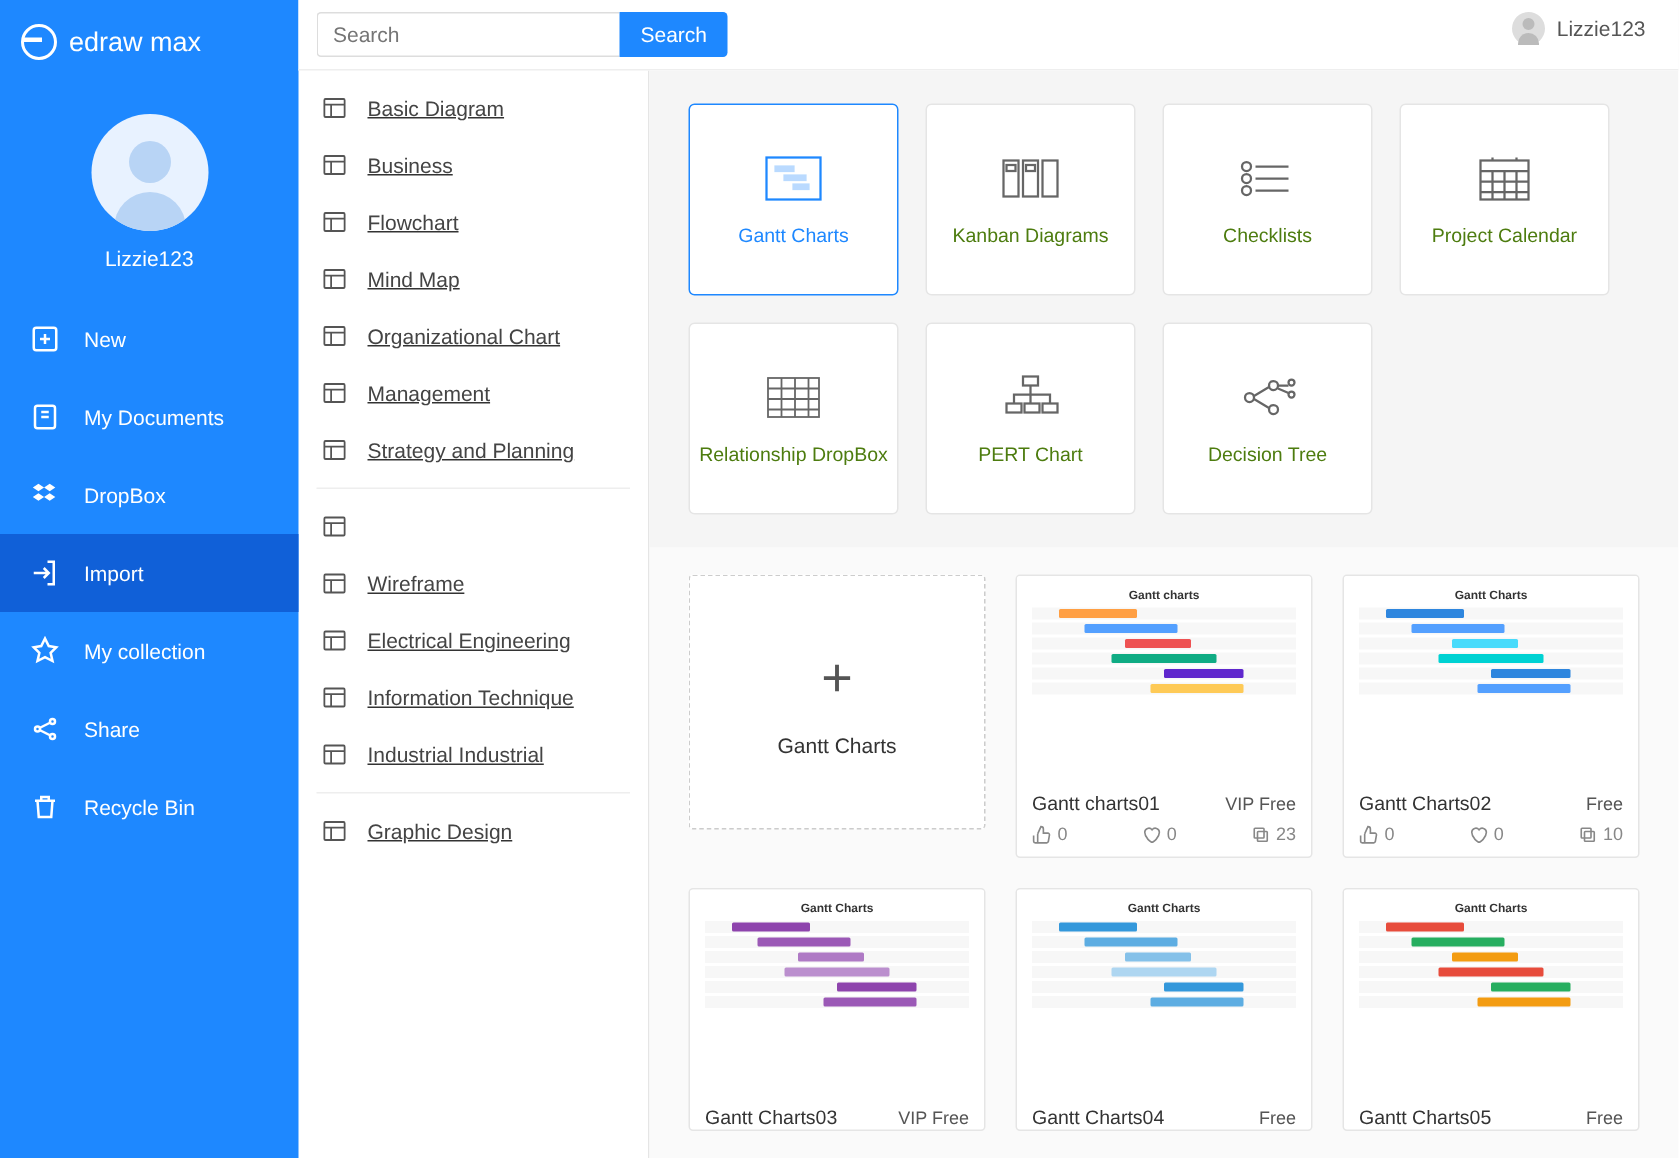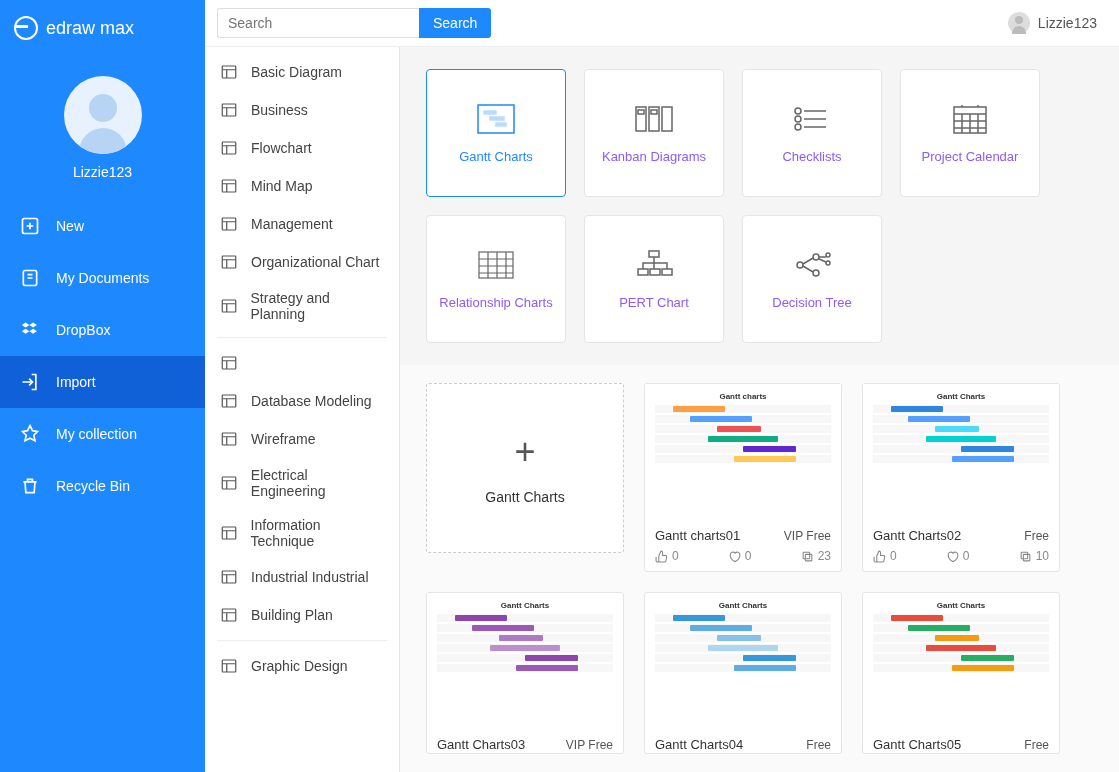--- a/index.html
+++ b/index.html
@@ -15,47 +15,47 @@
 .avatar { width: 78px; height: 78px; background: #e8f2ff; border-radius: 50%; position: relative; overflow: hidden; }
 .avatar::before { content: ""; position: absolute; width: 28px; height: 28px; background: #b8d4f5; border-radius: 50%; top: 18px; left: 25px; }
 .avatar::after { content: ""; position: absolute; width: 48px; height: 32px; background: #b8d4f5; border-radius: 24px 24px 0 0; bottom: -6px; left: 15px; }
 .username { margin-top: 10px; font-size: 14px; }
 .nav-list { list-style: none; }
 .nav-item { display: flex; align-items: center; gap: 16px; padding: 16px 20px; cursor: pointer; font-size: 14px; }
 .nav-item.active { background: #1060d8; }
 .nav-icon { width: 20px; height: 20px; display: flex; align-items: center; justify-content: center; }
 
 
-.sidebar-mid { width: 195px; border-right: 1px solid #e5e5e5; display: flex; flex-direction: column; }
+.sidebar-mid { width: 234px; border-right: 1px solid #e5e5e5; display: flex; flex-direction: column; text-decoration: underline; }
 .search-wrap { display: flex; flex: 1; }
 .search-input { flex: 1; border: 1px solid #ddd; border-right: none; border-radius: 3px 0 0 3px; padding: 6px 10px; font-size: 14px; outline: none; }
 .search-btn { background: #1e88ff; color: #fff; border: none; padding: 6px 14px; border-radius: 0 3px 3px 0; font-size: 14px; cursor: pointer; }
 .user-chip { display: flex; align-items: center; gap: 8px; margin-left: auto; padding-right: 10px; color: #555; }
 .user-chip .mini-avatar { width: 22px; height: 22px; background: #ddd; border-radius: 50%; position: relative; }
 .user-chip .mini-avatar::before { content: ""; position: absolute; width: 8px; height: 8px; background: #bbb; border-radius: 50%; top: 4px; left: 7px; }
 .user-chip .mini-avatar::after { content: ""; position: absolute; width: 14px; height: 8px; background: #bbb; border-radius: 7px 7px 0 0; bottom: 0; left: 4px; }
 
 .cat-list { list-style: none; padding: 6px 0; overflow-y: auto; }
 .cat-item { display: flex; align-items: center; gap: 12px; padding: 9px 14px; cursor: pointer; color: #444; }
 .cat-item.selected { background: #eaf3ff; color: #1e88ff; }
 .cat-divider { height: 1px; background: #eee; margin: 6px 12px; }
 .cat-icon { width: 20px; height: 20px; display: flex; align-items: center; justify-content: center; color: #555; }
 .cat-item.selected .cat-icon { color: #1e88ff; }
 
 
 .main { flex: 1; display: flex; flex-direction: column; background: #fafafa; overflow: hidden; }
-.main-header { display: flex; align-items: center; padding: 8px 12px; background: #fff; border-bottom: 1px solid #eee; }
+.main-header { display: flex; align-items: flex-start; padding: 8px 12px; background: #fff; border-bottom: 1px solid #eee; }
 
 .subtype-grid { display: grid; grid-template-columns: repeat(4, 140px); gap: 18px; padding: 22px 26px; background: #f5f5f5; }
 .subtype-card { background: #fff; border: 1px solid #e5e5e5; border-radius: 4px; display: flex; flex-direction: column; align-items: center; justify-content: center; height: 128px; cursor: pointer; gap: 14px; }
 .subtype-card.selected { border: 1.5px solid #1e88ff; }
 .subtype-card.selected .subtype-label { color: #1e88ff; }
 .subtype-icon { width: 40px; height: 32px; display: flex; align-items: center; justify-content: center; color: #666; }
 .subtype-card.selected .subtype-icon { color: #1e88ff; }
-.subtype-label { font-size: 13px; color: #8b5cf6; }
+.subtype-label { font-size: 13px; color: #4d7c0f; }
 
 .templates-area { flex: 1; overflow-y: auto; padding: 18px 26px; display: grid; grid-template-columns: repeat(3, 198px); gap: 20px; align-content: start; background: #fafafa; }
 .template-card { background: #fff; border: 1px solid #e5e5e5; border-radius: 3px; overflow: hidden; cursor: pointer; }
 .template-thumb { height: 136px; background: #fff; display: flex; align-items: center; justify-content: center; position: relative; overflow: hidden; }
 .template-info { padding: 8px 10px; }
 .template-title-row { display: flex; justify-content: space-between; align-items: center; margin-bottom: 6px; }
 .template-title { font-size: 13px; color: #333; }
 .template-badge { font-size: 12px; color: #555; }
 .template-stats { display: flex; justify-content: space-between; align-items: center; font-size: 12px; color: #888; }
 .stat { display: flex; align-items: center; gap: 4px; }
@@ -125,20 +125,31 @@
           <span class="nav-icon">
             <svg width="20" height="20" viewBox="0 0 24 24" fill="none" stroke="#fff" stroke-width="2">
               <path d="M12 2l3 6 6 1-4.5 4.5L18 20l-6-3-6 3 1.5-6.5L3 9l6-1z"></path>
             </svg>
           </span>
           <span>My collection</span>
         </li>
         <li class="nav-item">
           <span class="nav-icon">
             <svg width="20" height="20" viewBox="0 0 24 24" fill="none" stroke="#fff" stroke-width="2">
+              <circle cx="6" cy="12" r="2"></circle>
+              <circle cx="18" cy="6" r="2"></circle>
+              <circle cx="18" cy="18" r="2"></circle>
+              <path d="M8 11l8-4M8 13l8 4"></path>
+            </svg>
+          </span>
+          <span>Share</span>
+        </li>
+        <li class="nav-item">
+          <span class="nav-icon">
+            <svg width="20" height="20" viewBox="0 0 24 24" fill="none" stroke="#fff" stroke-width="2">
               <path d="M4 7h16M9 7V4h6v3M6 7l1 13h10l1-13"></path>
             </svg>
           </span>
           <span>Recycle Bin</span>
         </li>
       </ul>
   </aside>
 
   <div style="flex:1; display:flex; flex-direction:column;">
     <div class="main-header">
@@ -192,65 +203,56 @@
               </span>
               <span>Mind Map</span>
             </li>
             <li class="cat-item">
               <span class="cat-icon">
                 <svg width="18" height="18" viewBox="0 0 24 24" fill="none" stroke="currentColor" stroke-width="1.6">
                   <rect x="3" y="4" width="18" height="16" rx="1"></rect>
                   <path d="M3 9h18M9 9v11"></path>
                 </svg>
               </span>
+              <span>Organizational Chart</span>
+            </li>
+            <li class="cat-item">
+              <span class="cat-icon">
+                <svg width="18" height="18" viewBox="0 0 24 24" fill="none" stroke="currentColor" stroke-width="1.6">
+                  <rect x="3" y="4" width="18" height="16" rx="1"></rect>
+                  <path d="M3 9h18M9 9v11"></path>
+                </svg>
+              </span>
               <span>Management</span>
             </li>
             <li class="cat-item">
               <span class="cat-icon">
                 <svg width="18" height="18" viewBox="0 0 24 24" fill="none" stroke="currentColor" stroke-width="1.6">
                   <rect x="3" y="4" width="18" height="16" rx="1"></rect>
                   <path d="M3 9h18M9 9v11"></path>
                 </svg>
               </span>
-              <span>Organizational Chart</span>
-            </li>
-            <li class="cat-item">
-              <span class="cat-icon">
-                <svg width="18" height="18" viewBox="0 0 24 24" fill="none" stroke="currentColor" stroke-width="1.6">
-                  <rect x="3" y="4" width="18" height="16" rx="1"></rect>
-                  <path d="M3 9h18M9 9v11"></path>
-                </svg>
-              </span>
               <span>Strategy and Planning</span>
             </li>
             <li class="cat-divider"></li>
             <li class="cat-item">
               <span class="cat-icon">
                 <svg width="18" height="18" viewBox="0 0 24 24" fill="none" stroke="currentColor" stroke-width="1.6">
                   <rect x="3" y="4" width="18" height="16" rx="1"></rect>
                   <path d="M3 9h18M9 9v11"></path>
                 </svg>
               </span>
             </li>
             <li class="cat-item">
               <span class="cat-icon">
                 <svg width="18" height="18" viewBox="0 0 24 24" fill="none" stroke="currentColor" stroke-width="1.6">
                   <rect x="3" y="4" width="18" height="16" rx="1"></rect>
                   <path d="M3 9h18M9 9v11"></path>
                 </svg>
               </span>
-              <span>Database Modeling</span>
-            </li>
-            <li class="cat-item">
-              <span class="cat-icon">
-                <svg width="18" height="18" viewBox="0 0 24 24" fill="none" stroke="currentColor" stroke-width="1.6">
-                  <rect x="3" y="4" width="18" height="16" rx="1"></rect>
-                  <path d="M3 9h18M9 9v11"></path>
-                </svg>
-              </span>
               <span>Wireframe</span>
             </li>
             <li class="cat-item">
               <span class="cat-icon">
                 <svg width="18" height="18" viewBox="0 0 24 24" fill="none" stroke="currentColor" stroke-width="1.6">
                   <rect x="3" y="4" width="18" height="16" rx="1"></rect>
                   <path d="M3 9h18M9 9v11"></path>
                 </svg>
               </span>
               <span>Electrical Engineering</span>
@@ -265,29 +267,20 @@
               <span>Information Technique</span>
             </li>
             <li class="cat-item">
               <span class="cat-icon">
                 <svg width="18" height="18" viewBox="0 0 24 24" fill="none" stroke="currentColor" stroke-width="1.6">
                   <rect x="3" y="4" width="18" height="16" rx="1"></rect>
                   <path d="M3 9h18M9 9v11"></path>
                 </svg>
               </span>
               <span>Industrial Industrial</span>
-            </li>
-            <li class="cat-item">
-              <span class="cat-icon">
-                <svg width="18" height="18" viewBox="0 0 24 24" fill="none" stroke="currentColor" stroke-width="1.6">
-                  <rect x="3" y="4" width="18" height="16" rx="1"></rect>
-                  <path d="M3 9h18M9 9v11"></path>
-                </svg>
-              </span>
-              <span>Building Plan</span>
             </li>
             <li class="cat-divider"></li>
             <li class="cat-item">
               <span class="cat-icon">
                 <svg width="18" height="18" viewBox="0 0 24 24" fill="none" stroke="currentColor" stroke-width="1.6">
                   <rect x="3" y="4" width="18" height="16" rx="1"></rect>
                   <path d="M3 9h18M9 9v11"></path>
                 </svg>
               </span>
               <span>Graphic Design</span>
@@ -342,21 +335,21 @@
               </span>
               <span class="subtype-label">Project Calendar</span>
             </div>
             <div class="subtype-card">
               <span class="subtype-icon">
                 <svg width="40" height="32" viewBox="0 0 40 32" fill="none" stroke="currentColor" stroke-width="1.2">
                   <rect x="3" y="3" width="34" height="26"></rect>
                   <path d="M3 10h34M3 17h34M3 24h34M12 3v26M21 3v26M30 3v26"></path>
                 </svg>
               </span>
-              <span class="subtype-label">Relationship Charts</span>
+              <span class="subtype-label">Relationship DropBox</span>
             </div>
             <div class="subtype-card">
               <span class="subtype-icon">
                 <svg width="40" height="32" viewBox="0 0 40 32" fill="none" stroke="currentColor" stroke-width="1.5">
                   <rect x="15" y="2" width="10" height="6"></rect>
                   <rect x="4" y="20" width="10" height="6"></rect>
                   <rect x="16" y="20" width="10" height="6"></rect>
                   <rect x="28" y="20" width="10" height="6"></rect>
                   <path d="M20 8v6M20 14h-11v6M20 14v6M20 14h13v6"></path>
                 </svg>

